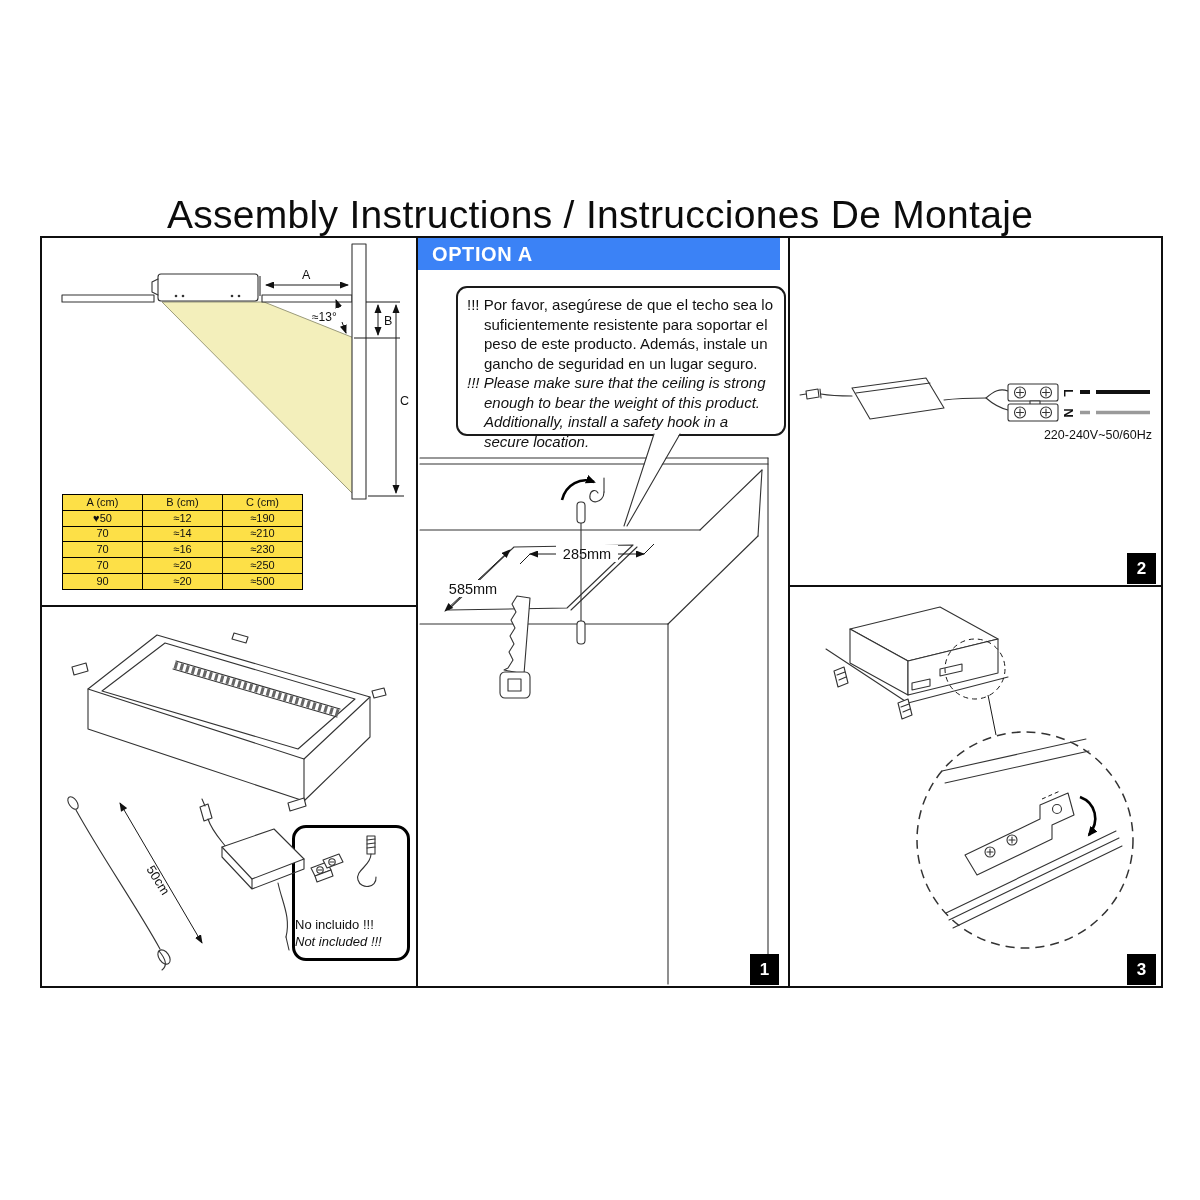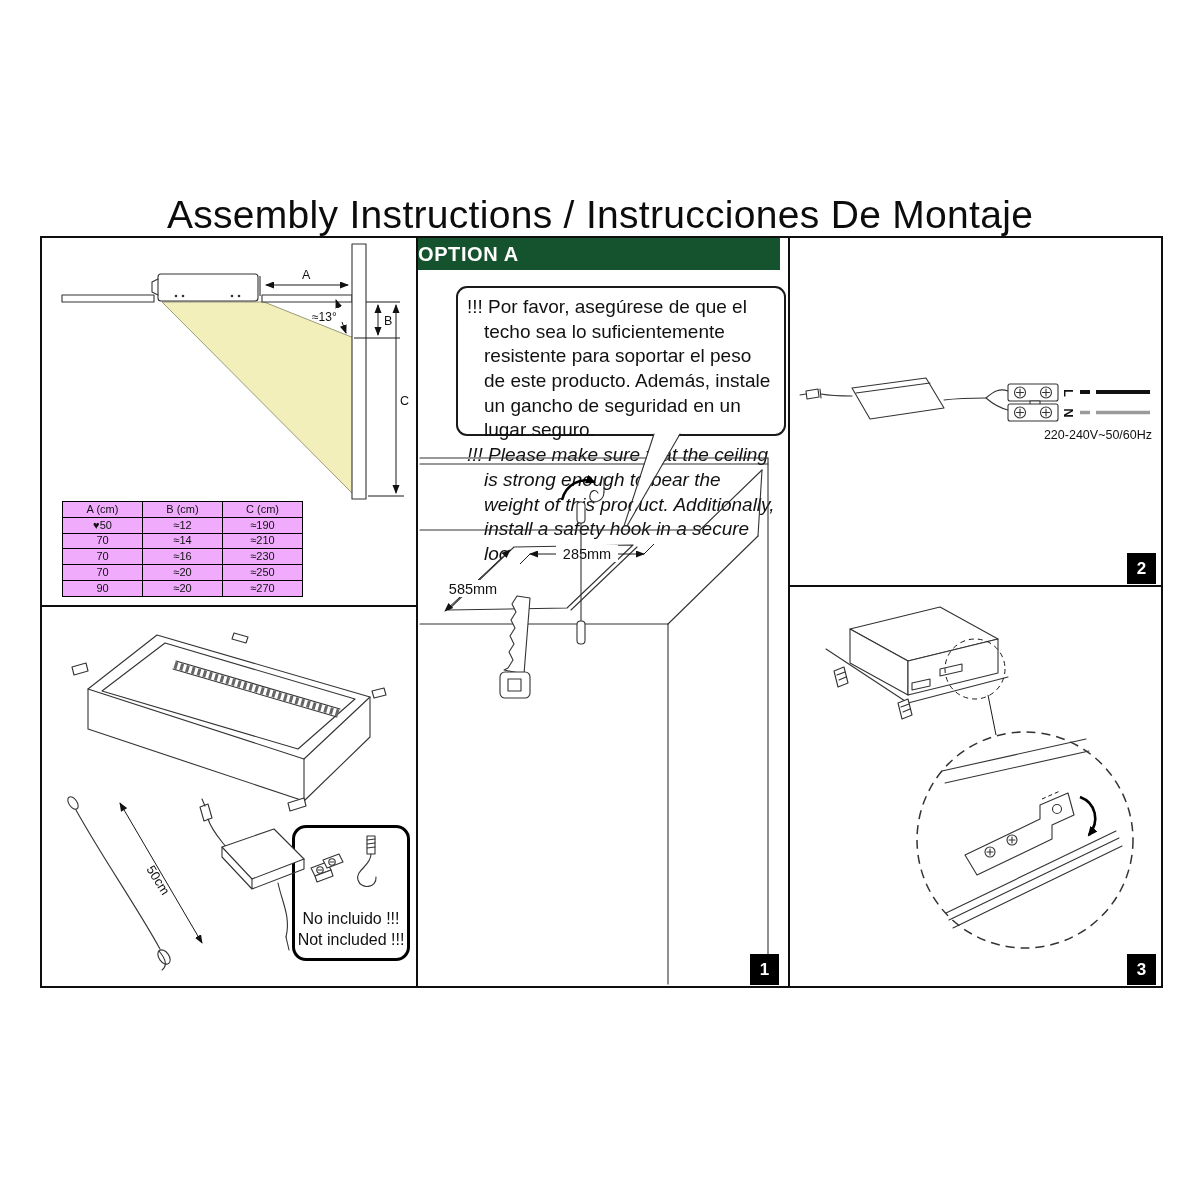--- a/index.html
+++ b/index.html
@@ -9,33 +9,33 @@
   #panel-beam{left:40px;top:236px;width:378px;height:371px}
   #panel-parts{left:40px;top:605px;width:378px;height:383px}
   #panel-option{left:416px;top:236px;width:374px;height:752px}
   #panel-power{left:788px;top:236px;width:375px;height:351px}
   #panel-detail{left:788px;top:585px;width:375px;height:403px}
   svg.layer{position:absolute;left:0;top:0;z-index:3;pointer-events:none}
   .s{stroke:#333;stroke-width:1.1;fill:none;stroke-linecap:round;stroke-linejoin:round}
   .sf{stroke:#333;stroke-width:1.1;fill:#fff;stroke-linejoin:round}
   .dim{stroke:#1a1a1a;stroke-width:1;fill:none}
   text.svgt{font-family:"Liberation Sans","DejaVu Sans",sans-serif;fill:#111}
-  .banner{position:absolute;left:0;top:0;right:8px;height:32px;background:#14532d;color:#fff;display:flex;align-items:center;font-size:20px;font-weight:bold;letter-spacing:.6px;z-index:4}
-  .bubble{position:absolute;left:38px;top:48px;width:330px;height:150px;border:2px solid #1a1a1a;border-radius:11px;padding:7px 8px 0 9px;box-sizing:border-box;font-size:19px;line-height:1.3;z-index:2;background:#fff}
+  .banner{position:absolute;left:0;top:0;right:8px;height:32px;background:#3b82f6;color:#fff;display:flex;align-items:center;padding-left:14px;font-size:20px;font-weight:bold;letter-spacing:.6px;z-index:4}
+  .bubble{position:absolute;left:38px;top:48px;width:330px;height:150px;border:2px solid #1a1a1a;border-radius:11px;padding:7px 8px 0 9px;box-sizing:border-box;font-size:15px;line-height:1.3;z-index:2;background:#fff}
   .bubble p{margin:0;padding-left:17px;text-indent:-17px}
   .bubble .en{font-style:italic}
   .badge{position:absolute;width:29px;height:31px;background:#000;color:#fff;display:flex;align-items:center;justify-content:center;font-size:17px;font-weight:bold;z-index:5}
   #panel-option .badge{right:9px;bottom:1px}
   #panel-power .badge{right:5px;bottom:1px}
   #panel-detail .badge{right:5px;bottom:1px}
-  .spec-table{position:absolute;left:20px;top:263px;border-collapse:collapse;font-size:11px;z-index:2;background:#f0abfc}
+  .spec-table{position:absolute;left:20px;top:256px;border-collapse:collapse;font-size:11px;z-index:2;background:#fde047}
   .spec-table th,.spec-table td{border:1px solid #000;width:79px;height:14.8px;text-align:center;padding:0;font-weight:normal;line-height:1}
   .notbox{position:absolute;left:250px;top:218px;width:118px;height:136px;border:3px solid #000;border-radius:14px;box-sizing:border-box;z-index:2;background:#fff}
-  .notbox .txt{position:absolute;left:0;right:0;bottom:7px;font-size:16px;line-height:1.35;text-align:center}
-  .notbox .en{}
+  .notbox .txt{position:absolute;left:0;right:0;bottom:7px;font-size:13px;line-height:1.35;text-align:left}
+  .notbox .en{font-style:italic}
 </style>
 </head>
 <body>
 
 <div class="title">Assembly Instructions / Instrucciones De Montaje</div>
 
 <div class="panel" id="panel-beam">
   <svg class="layer" width="374" height="367" viewBox="0 0 374 367">
     <defs>
       <pattern id="hatch" width="6" height="6" patternUnits="userSpaceOnUse" patternTransform="rotate(45)">
@@ -111,21 +111,21 @@
       <td>≈230</td>
     </tr>
     <tr>
       <td>70</td>
       <td>≈20</td>
       <td>≈250</td>
     </tr>
     <tr>
       <td>90</td>
       <td>≈20</td>
-      <td>≈270</td>
+      <td>≈500</td>
     </tr>
   </tbody>
     </table>
 </div>
 
 <div class="panel" id="panel-parts">
   <svg class="layer" width="374" height="379" viewBox="0 0 374 379">
     <defs>
       <marker id="me3" markerWidth="10" markerHeight="8" refX="8" refY="3.5" orient="auto">
           <path d="M0,0L9,3.5L0,7Z" fill="#111"></path>

